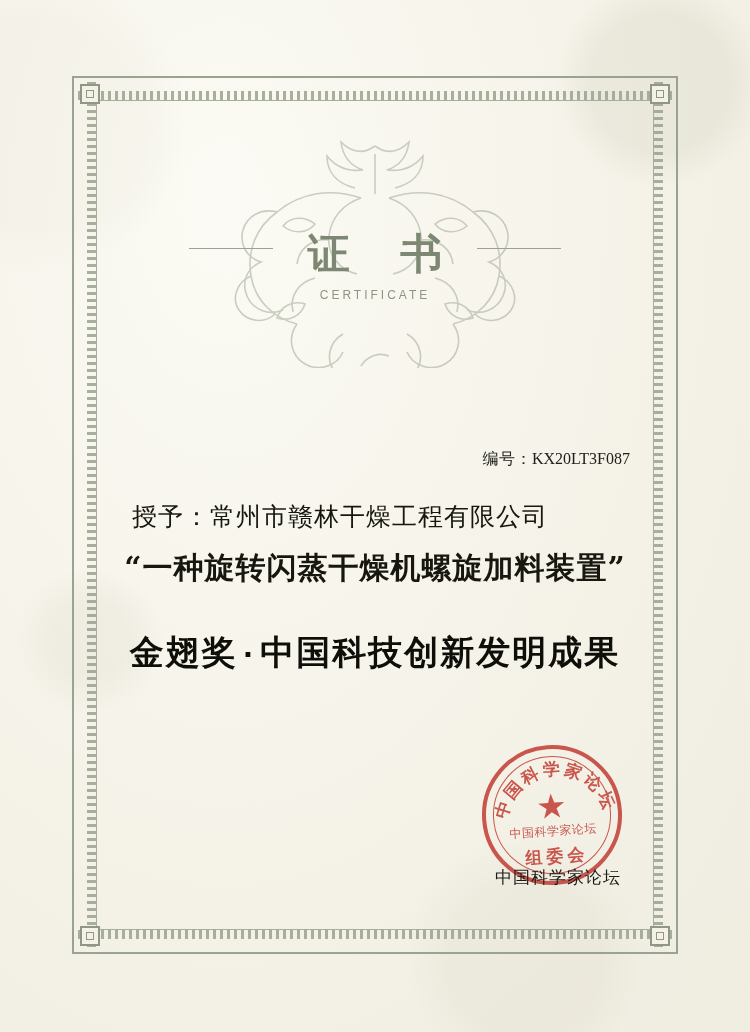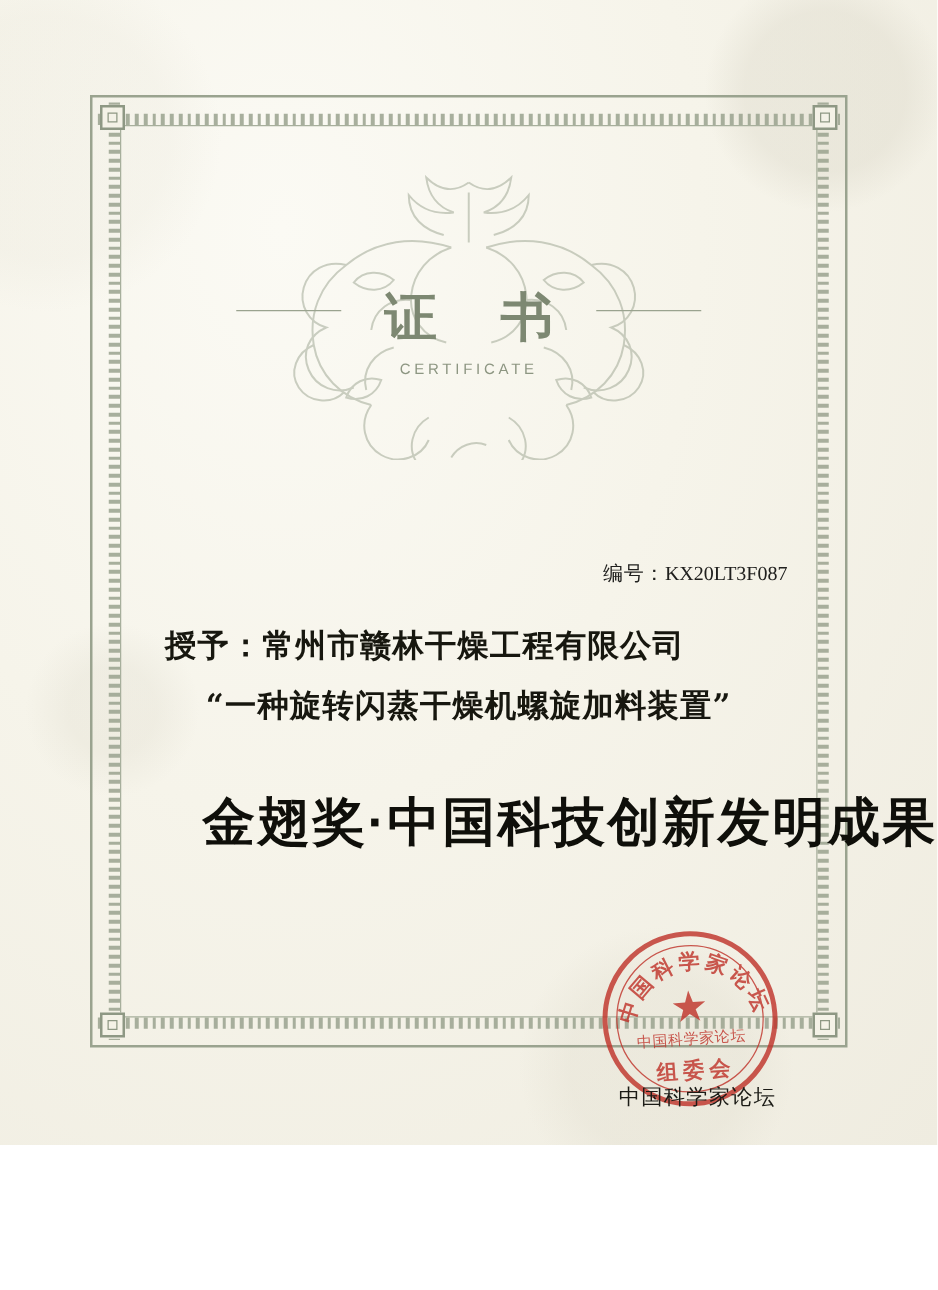--- a/index.html
+++ b/index.html
@@ -11,21 +11,21 @@
     width: 750px;
     height: 1032px;
     font-family: "Liberation Serif", serif;
     overflow: hidden;
   }
 
   
   #certificate {
     position: relative;
     width: 750px;
-    height: 916px;
+    height: 1032px;
     background:
       radial-gradient(ellipse at 30% 20%, #fbfaf4 0%, #f6f4ea 45%, #efece0 100%);
     box-sizing: border-box;
     overflow: hidden;
   }
   
   #certificate::before {
     content: "";
     position: absolute;
     inset: 0;
@@ -159,45 +159,45 @@
     letter-spacing: 0;
   }
 
   
   .award-to {
     position: absolute;
     left: 132px;
     top: 500px;
     font-family: "DejaVu Serif", serif;
     font-size: 25px;
-    font-weight: 700;
+    font-weight: 400;
     color: #17170f;
     letter-spacing: 1px;
     white-space: nowrap;
   }
   .patent-name {
     position: absolute;
     left: 0;
     top: 548px;
     width: 100%;
     text-align: center;
     font-family: "DejaVu Serif", serif;
-    font-size: 25px;
+    font-size: 30px;
     font-weight: 700;
     color: #17170f;
     letter-spacing: 1px;
   }
   .award-title {
     position: absolute;
     left: 0;
     top: 630px;
     width: 100%;
-    text-align: right;
-    font-family: Liberation Sans, sans-serif;
-    font-size: 42px;
+    text-align: center;
+    font-family: Liberation Mono, monospace;
+    font-size: 34px;
     font-weight: 700;
     color: #0f0f0a;
     letter-spacing: 2px;
   }
 
   
   .seal {
     position: absolute;
     left: 482px;
     top: 745px;

